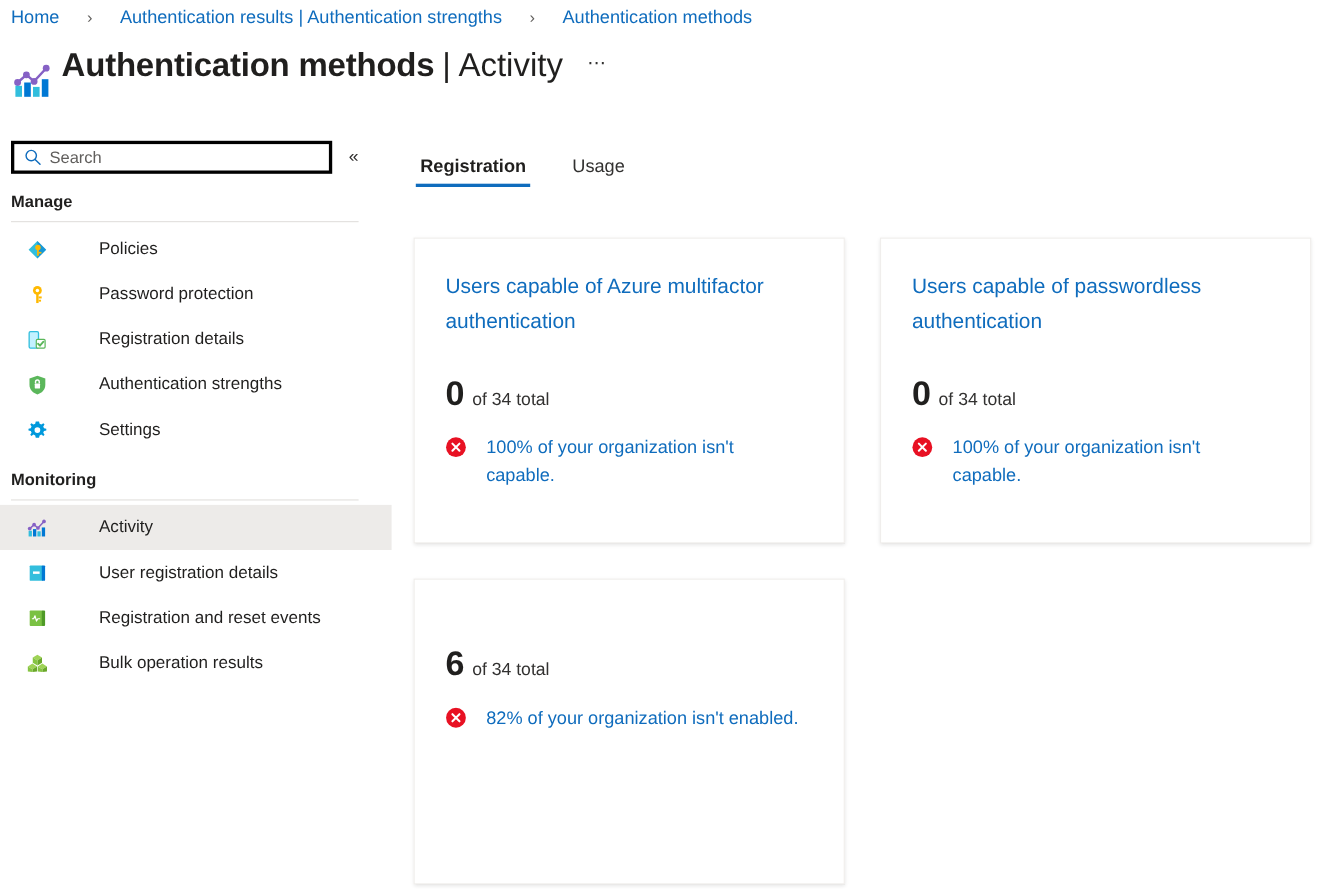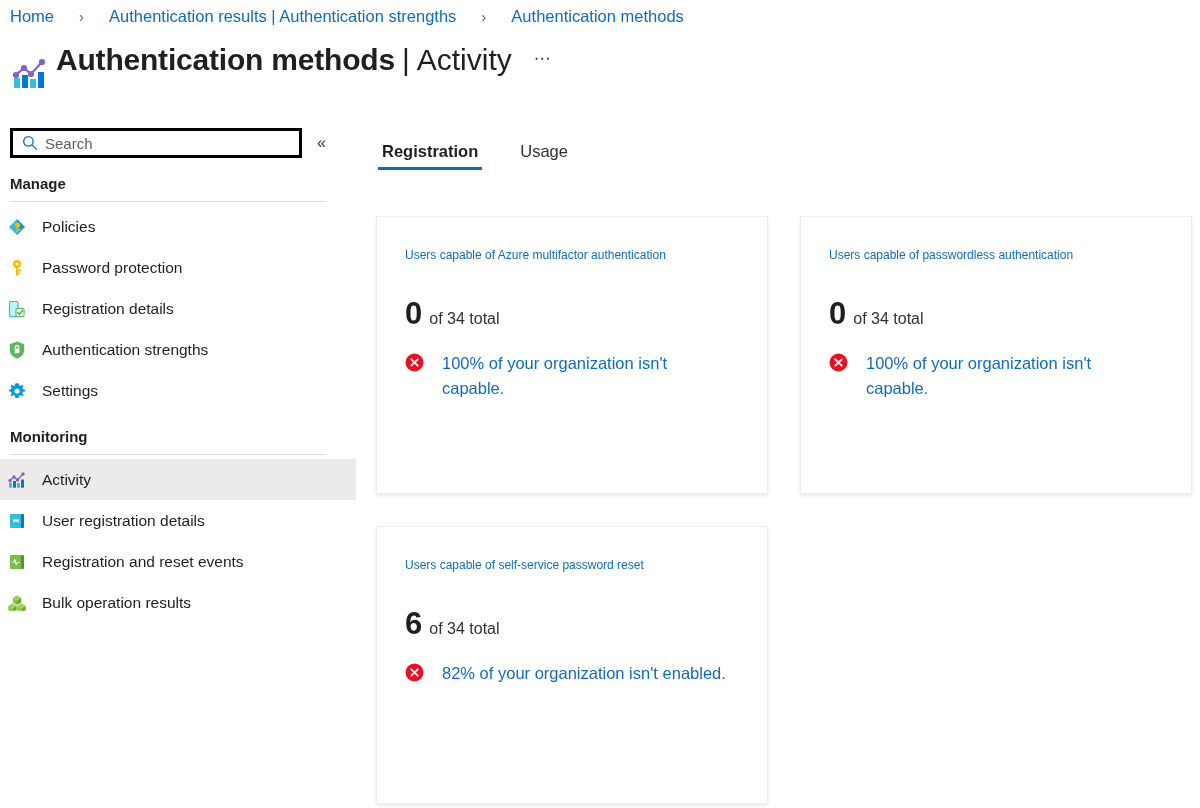--- a/index.html
+++ b/index.html
@@ -164,23 +164,24 @@
   .nav-divider {
     height: 1px;
     background: #e1dfdd;
     margin: 0 30px 0 10px;
   }
   .nav-list { margin-top: 4px; }
   .nav-item {
     display: flex;
     align-items: center;
     height: 41px;
-    padding-left: 7px;
+    padding-left: 24px;
     cursor: pointer;
     box-sizing: border-box;
+    gap: 31px;
   }
   .nav-item.selected { background: #edebe9; }
   .nav-item-icon {
     width: 20px;
     height: 20px;
     flex: 0 0 20px;
     margin-right: 15px;
     display: flex;
     align-items: center;
     justify-content: center;
@@ -239,22 +240,22 @@
   .card {
     width: 392px;
     height: 278px;
     background: #ffffff;
     border: 1px solid #f0eeec;
     box-shadow: 0 1.6px 3.6px rgba(0,0,0,0.10), 0 0.3px 0.9px rgba(0,0,0,0.08);
     box-sizing: border-box;
     padding: 28px 26px 0 28px;
   }
   .card-title {
-    font-size: 12px;
-    line-height: 20px;
+    font-size: 19px;
+    line-height: 32px;
     color: #0f6cbd;
     cursor: pointer;
   }
   .card-stat {
     margin-top: 32px;
     display: flex;
     align-items: baseline;
   }
   .stat-value {
     font-size: 31px;
@@ -507,21 +508,20 @@
           <svg viewBox="0 0 19 19" width="19" height="19" aria-hidden="true">
             <circle cx="9.5" cy="9.5" r="9" fill="#e81123"></circle>
             <path d="M6.3 6.3 L12.7 12.7 M12.7 6.3 L6.3 12.7" stroke="#ffffff" stroke-width="1.9" stroke-linecap="round"></path>
           </svg>
         </span>
         <span class="alert-text">100% of your organization isn't capable.</span>
       </div>
     </div>
 
     <div class="card">
-      <div class="card-title">Users capable of self-service password reset</div>
       <div class="card-stat">
         <span class="stat-value">6</span>
         <span class="stat-total">of 34 total</span>
       </div>
       <div class="card-alert">
         <span class="alert-icon">
           <svg viewBox="0 0 19 19" width="19" height="19" aria-hidden="true">
             <circle cx="9.5" cy="9.5" r="9" fill="#e81123"></circle>
             <path d="M6.3 6.3 L12.7 12.7 M12.7 6.3 L6.3 12.7" stroke="#ffffff" stroke-width="1.9" stroke-linecap="round"></path>
           </svg>

